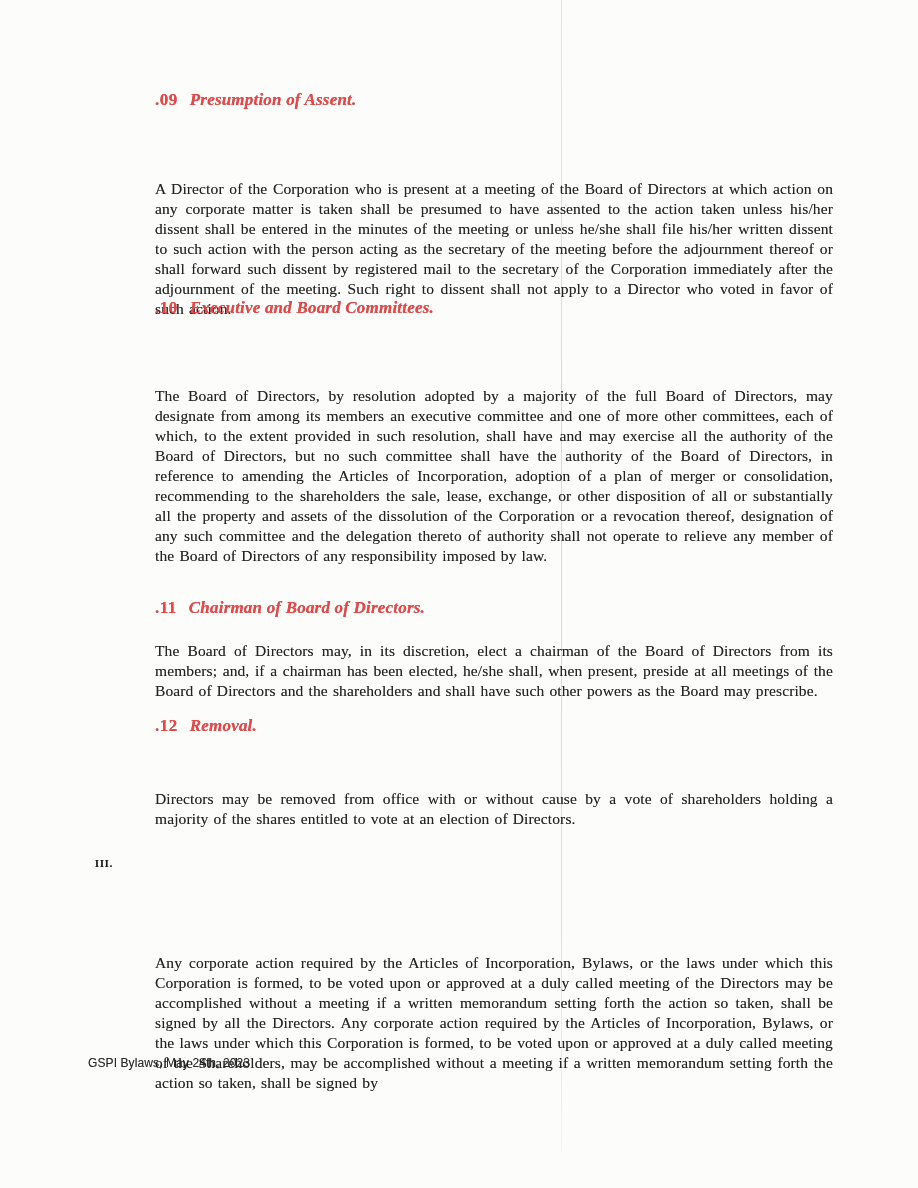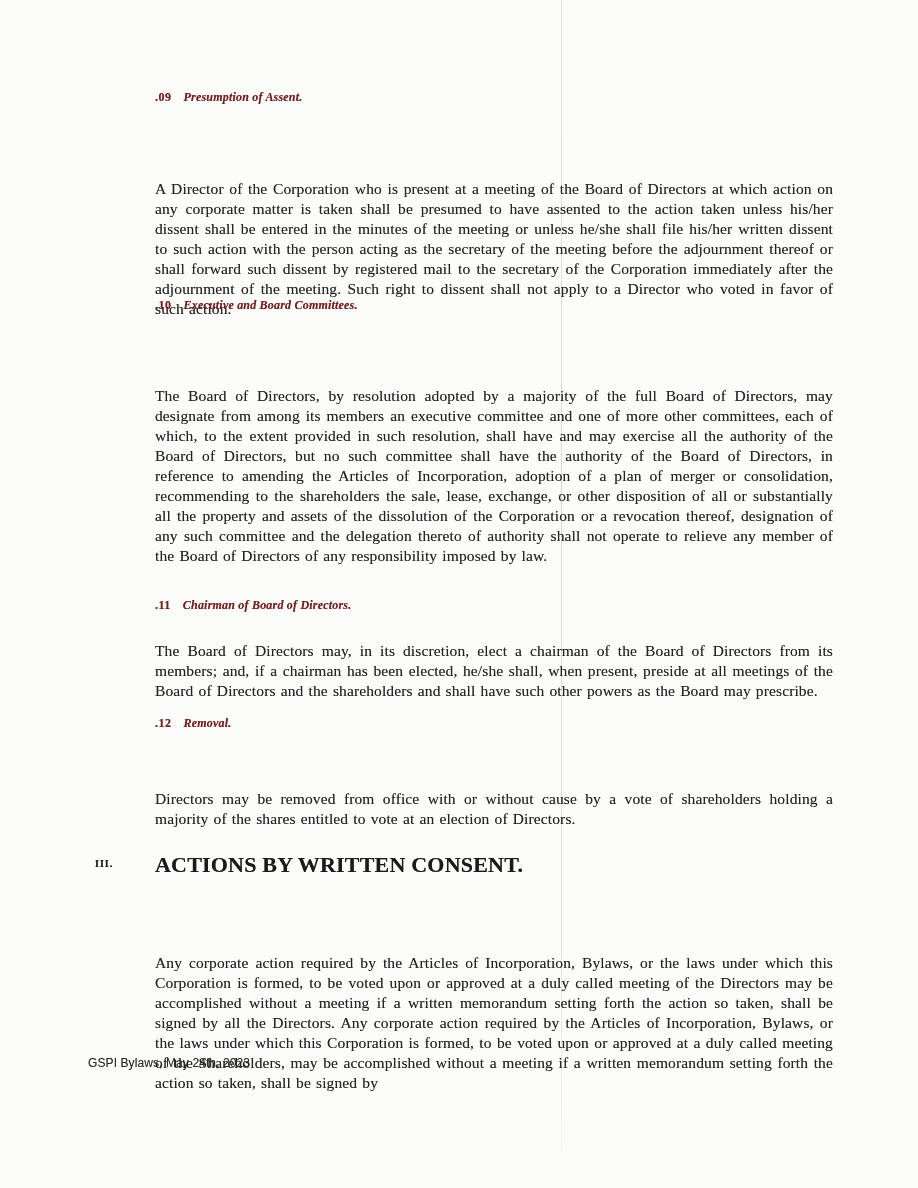--- a/index.html
+++ b/index.html
@@ -31,24 +31,24 @@
     top: 0;
     width: 678px;
   }
   .content > * {
     position: absolute;
     left: 0;
     width: 678px;
     margin: 0;
   }
   h3.sub-heading {
-    font-size: 12px;
+    font-size: 17px;
     font-weight: bold;
     white-space: nowrap;
-    color: #7f1d1d;
+    color: #ef4444;
     text-shadow: 0 0 0.5px rgba(20,20,20,0.55);
   }
   h3.sub-heading .sec-num {
     font-style: normal;
     margin-right: 12px;
     letter-spacing: 0.5px;
   }
   h3.sub-heading .sec-title {
     font-style: italic;
     letter-spacing: 0.2px;
@@ -118,21 +118,20 @@
     </h3>
     <p class="body-text" style="top:596px">The Board of Directors may, in its discretion, elect a chairman of the Board of Directors from its members; and, if a chairman has been elected, he/she shall, when present, preside at all meetings of the Board of Directors and the shareholders and shall have such other powers as the Board may prescribe.</p>
 
     <h3 class="sub-heading" style="top:716px">
       <span class="sec-num">.12</span><span class="sec-title">Removal.</span>
     </h3>
     <p class="body-text" style="top:744px">Directors may be removed from office with or without cause by a vote of shareholders holding a majority of the shares entitled to vote at an election of Directors.</p>
 
     <div class="article-head" style="top:852px">
       <span class="article-numeral">III.</span>
-      <span class="article-title">ACTIONS BY WRITTEN CONSENT.</span>
     </div>
     <p class="body-text" style="top:908px">Any corporate action required by the Articles of Incorporation, Bylaws, or the laws under which this Corporation is formed, to be voted upon or approved at a duly called meeting of the Directors may be accomplished without a meeting if a written memorandum setting forth the action so taken, shall be signed by all the Directors. Any corporate action required by the Articles of Incorporation, Bylaws, or the laws under which this Corporation is formed, to be voted upon or approved at a duly called meeting of the Shareholders, may be accomplished without a meeting if a written memorandum setting forth the action so taken, shall be signed by</p>
 
   </div>
 
   <div class="page-footer">GSPI Bylaws, May 24th, 2023</div>
 
 </div>
 
 </body></html>

